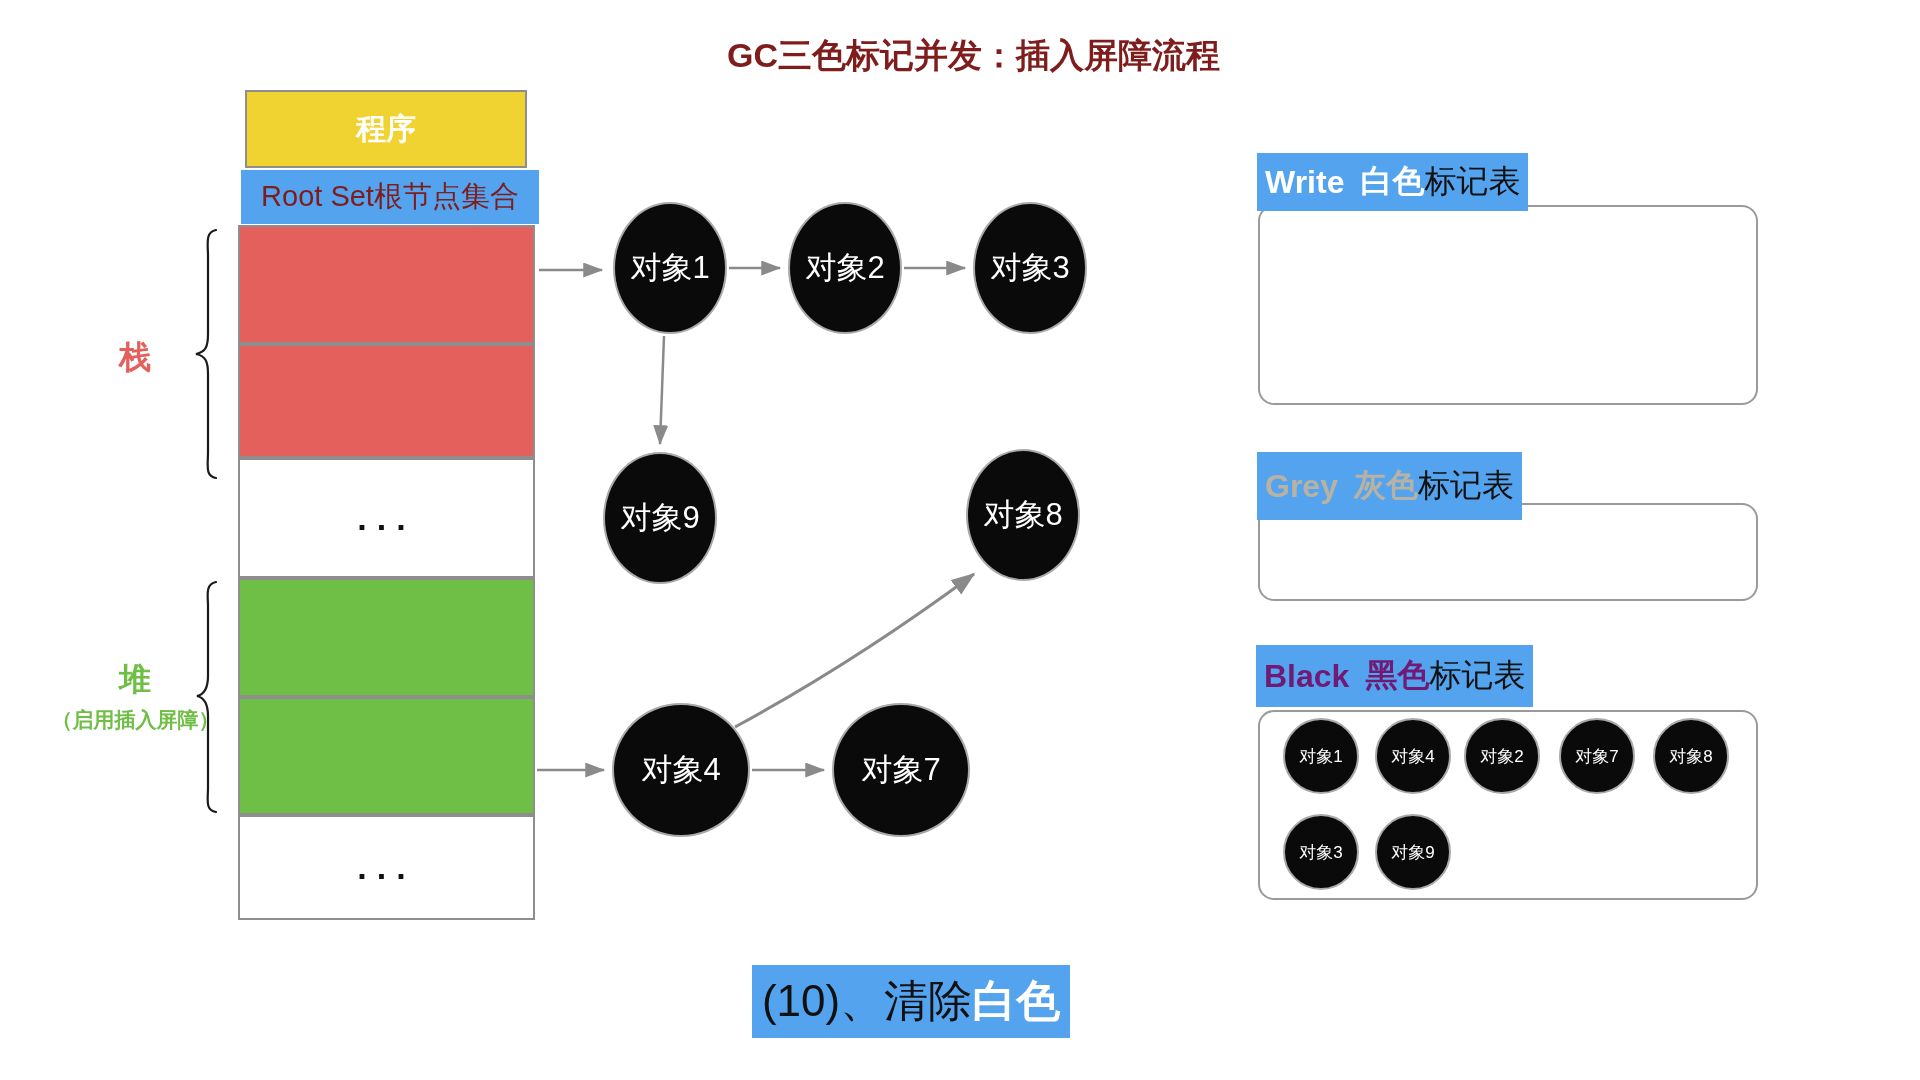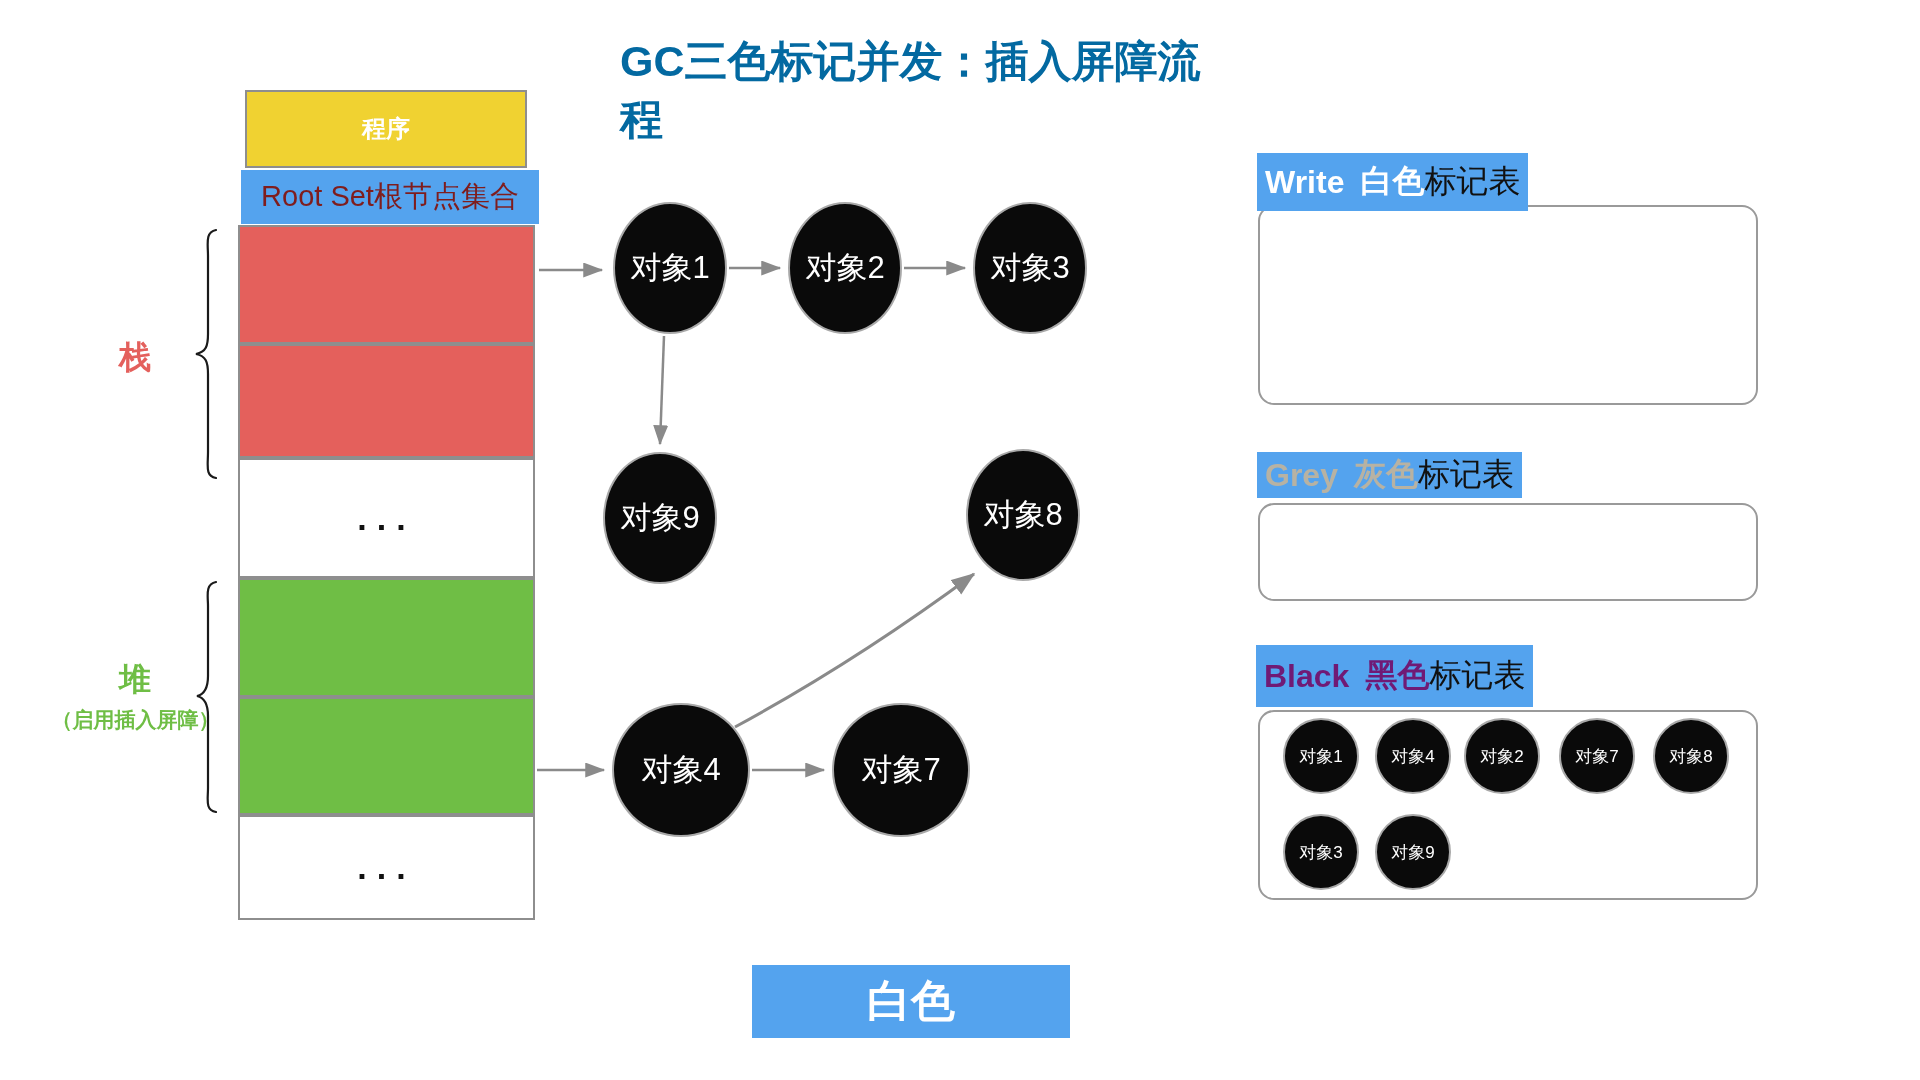--- a/index.html
+++ b/index.html
@@ -3,21 +3,21 @@
 <meta charset="utf-8">
 <style>
   html,body{margin:0;padding:0;background:#fff;}
   #canvas{position:relative;width:1920px;height:1080px;background:#ffffff;overflow:hidden;
           font-family:"Liberation Sans","DejaVu Sans",sans-serif;}
   .abs{position:absolute;box-sizing:border-box;}
   .ctr{display:flex;align-items:center;justify-content:center;}
 
   
   .blk{border:2px solid #8e8e8e;}
-  .blk-yellow{background:var(--program_yellow,#f0d231);color:#fff;font-weight:bold;font-size:24px;}
+  .blk-yellow{background:var(--program_yellow,#f0d231);color:#fff;font-weight:bold;font-size:30px;}
   .blk-blue{background:var(--header_blue,#54a3ee);color:#7f1d1d;font-size:29px;}
   .blk-red{background:var(--stack_red,#e4605c);}
   .blk-green{background:var(--heap_green,#6fbe45);}
   .blk-white{background:#fff;color:#111;font-weight:bold;font-size:34px;letter-spacing:10px;}
 
   .side-label{font-weight:bold;text-align:center;}
   .stack-label{color:var(--stack_red,#e4605c);font-size:32px;}
   .heap-label{color:var(--heap_green,#6fbe45);font-size:32px;}
   .heap-note{color:var(--heap_green,#6fbe45);font-size:21px;font-weight:bold;white-space:nowrap;}
 
@@ -35,21 +35,21 @@
   .hdr-grey .en,.hdr-grey .cword{color:var(--grey_label,#b7b2a3);}
   .hdr-black .en,.hdr-black .cword{color:#701a75;}
   .panel-box{background:#fff;border:2px solid #9a9a9a;border-radius:16px;}
   .mini-node{background:var(--node_black,#0a0a0a);border:2px solid #a9a9a9;border-radius:50%;
              color:#fff;font-size:17px;z-index:5;}
 
   
   .step{background:var(--header_blue,#54a3ee);font-size:44px;color:#111;white-space:nowrap;}
   .step .hl{color:#fff;font-weight:bold;}
 
-  .title{font-weight:bold;font-size:43px;color:#0369a1;text-align:left;}
+  .title{font-weight:bold;font-size:34px;color:#7f1d1d;text-align:right;}
   svg{position:absolute;left:0;top:0;z-index:2;pointer-events:none;}
 </style>
 </head>
 <body>
 
 <div id="canvas">
 
   <div class="abs title" style="left:620px;top:33px;width:600px;">GC三色标记并发：插入屏障流程</div>
 
   <div class="abs ctr blk blk-yellow" style="left:245px;top:90px;width:282px;height:78px;">程序</div>
@@ -92,21 +92,21 @@
   <div class="abs ctr node" style="left:612px;top:703px;width:138px;height:134px;">对象4</div>
   <div class="abs ctr node" style="left:832px;top:703px;width:138px;height:134px;">对象7</div>
 
   <div class="abs hdr hdr-white" style="left:1257px;top:153px;height:58px;">
     <span class="en">Write</span>
       <span class="cword">白色</span>
       <span class="sfx">标记表</span>
   </div>
   <div class="abs panel-box" style="left:1258px;top:205px;width:500px;height:200px;"></div>
 
-  <div class="abs hdr hdr-grey" style="left:1257px;top:452px;height:46px;">
+  <div class="abs hdr hdr-grey" style="left:1257px;top:452px;height:68px;">
     <span class="en">Grey</span>
       <span class="cword">灰色</span>
       <span class="sfx">标记表</span>
   </div>
   <div class="abs panel-box" style="left:1258px;top:503px;width:500px;height:98px;"></div>
 
   <div class="abs hdr hdr-black" style="left:1256px;top:645px;height:62px;">
     <span class="en">Black</span>
       <span class="cword">黑色</span>
       <span class="sfx">标记表</span>
@@ -114,16 +114,17 @@
   <div class="abs panel-box" style="left:1258px;top:710px;width:500px;height:190px;"></div>
   <div class="abs ctr mini-node" style="left:1283px;top:718px;width:76px;height:76px;">对象1</div>
   <div class="abs ctr mini-node" style="left:1375px;top:718px;width:76px;height:76px;">对象4</div>
   <div class="abs ctr mini-node" style="left:1464px;top:718px;width:76px;height:76px;">对象2</div>
   <div class="abs ctr mini-node" style="left:1559px;top:718px;width:76px;height:76px;">对象7</div>
   <div class="abs ctr mini-node" style="left:1653px;top:718px;width:76px;height:76px;">对象8</div>
   <div class="abs ctr mini-node" style="left:1283px;top:814px;width:76px;height:76px;">对象3</div>
   <div class="abs ctr mini-node" style="left:1375px;top:814px;width:76px;height:76px;">对象9</div>
 
   <div class="abs ctr step" style="left:752px;top:965px;width:318px;height:73px;">
+    <span>(10)、清除</span>
       <span class="hl">白色</span>
   </div>
 
 </div>
 
 </body></html>

